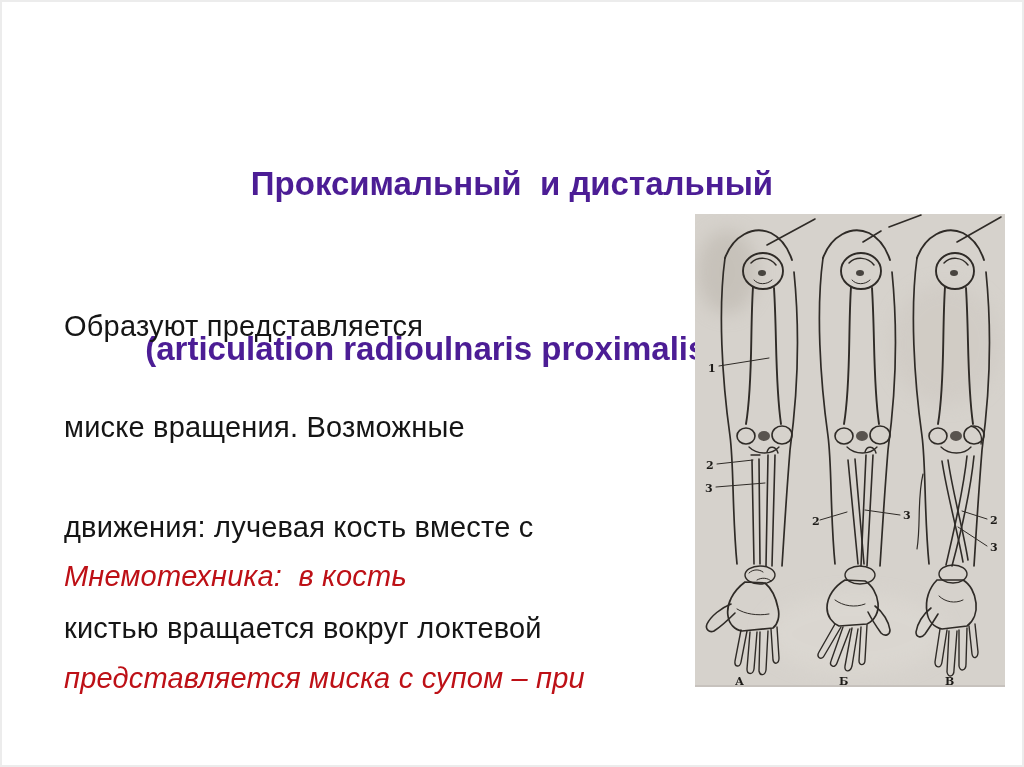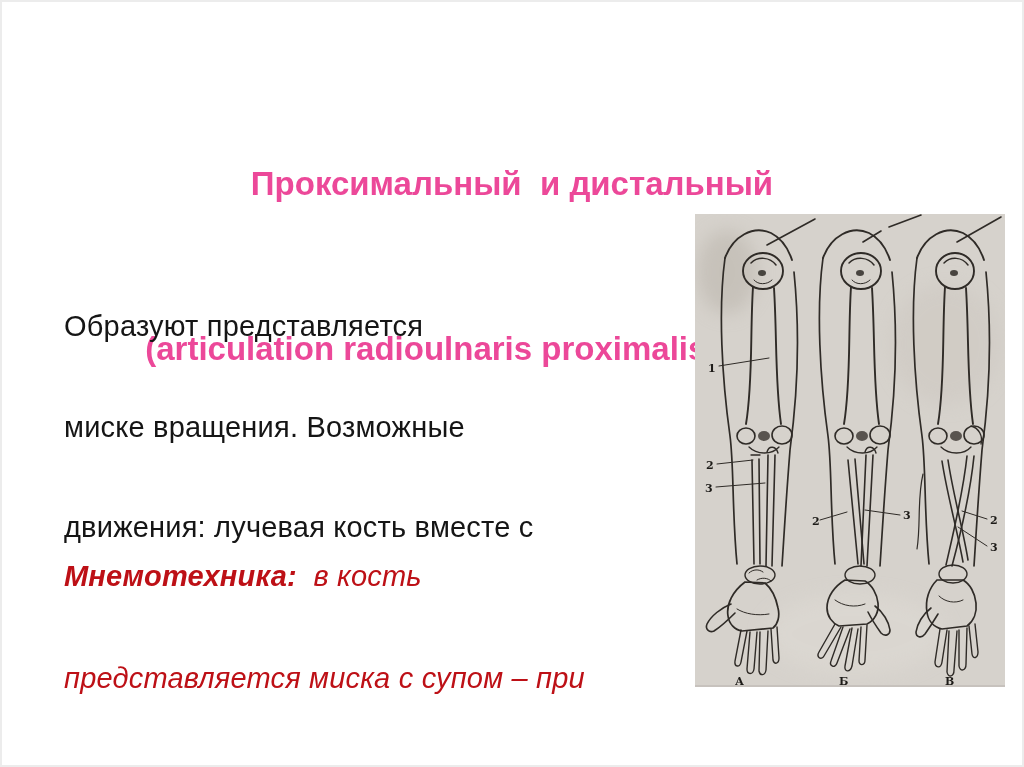--- a/index.html
+++ b/index.html
@@ -8,52 +8,53 @@
     background:#ffffff;
     font-family:"Liberation Sans", sans-serif;
   }
   .slide{
     position:absolute;inset:0;box-sizing:border-box;
     border:2px solid #ececec;background:#ffffff;
   }
   .title{
     position:absolute;top:44px;left:0;right:0;
     text-align:center;font-weight:700;font-size:33px;line-height:55px;
-    color:#ec4899;white-space:pre-wrap;
+    color:#4c1d95;white-space:pre-wrap;
   }
   .body-text{
     position:absolute;left:62px;top:241px;width:640px;
     font-size:29px;line-height:33.5px;color:#151515;
     letter-spacing:0.2px;white-space:pre-wrap;
   }
   .mnemonic{
     position:absolute;left:62px;top:489px;width:640px;
     font-size:29px;line-height:34px;color:#bd1016;
     font-style:italic;letter-spacing:0.2px;white-space:pre-wrap;
   }
-  .mnemonic .lbl{font-weight:700;}
+  .mnemonic .lbl{font-weight:400;}
   .figure{
     position:absolute;left:693px;top:212px;width:310px;height:473px;
   }
   .figure svg{display:block;}
 </style>
 </head>
 <body>
 
 <div class="slide">
 
   <div class="title">
     <div>Проксимальный  и дистальный</div>
     <div>(articulation radioulnaris proximalis et distalis)</div>
   </div>
 
   <div class="body-text">
     <div>Образуют представляется</div>
     <div>миске вращения. Возможные</div>
     <div>движения: лучевая кость вместе с</div>
+    <div>кистью вращается вокруг локтевой</div>
     
     
   </div>
 
   <div class="mnemonic">
     <div><span class="lbl">Мнемотехника:</span><span>  в кость</span></div>
     <div>представляется миска с супом – при</div>
     <div>супинации «суп» остается в миске,</div>
     
   </div>

